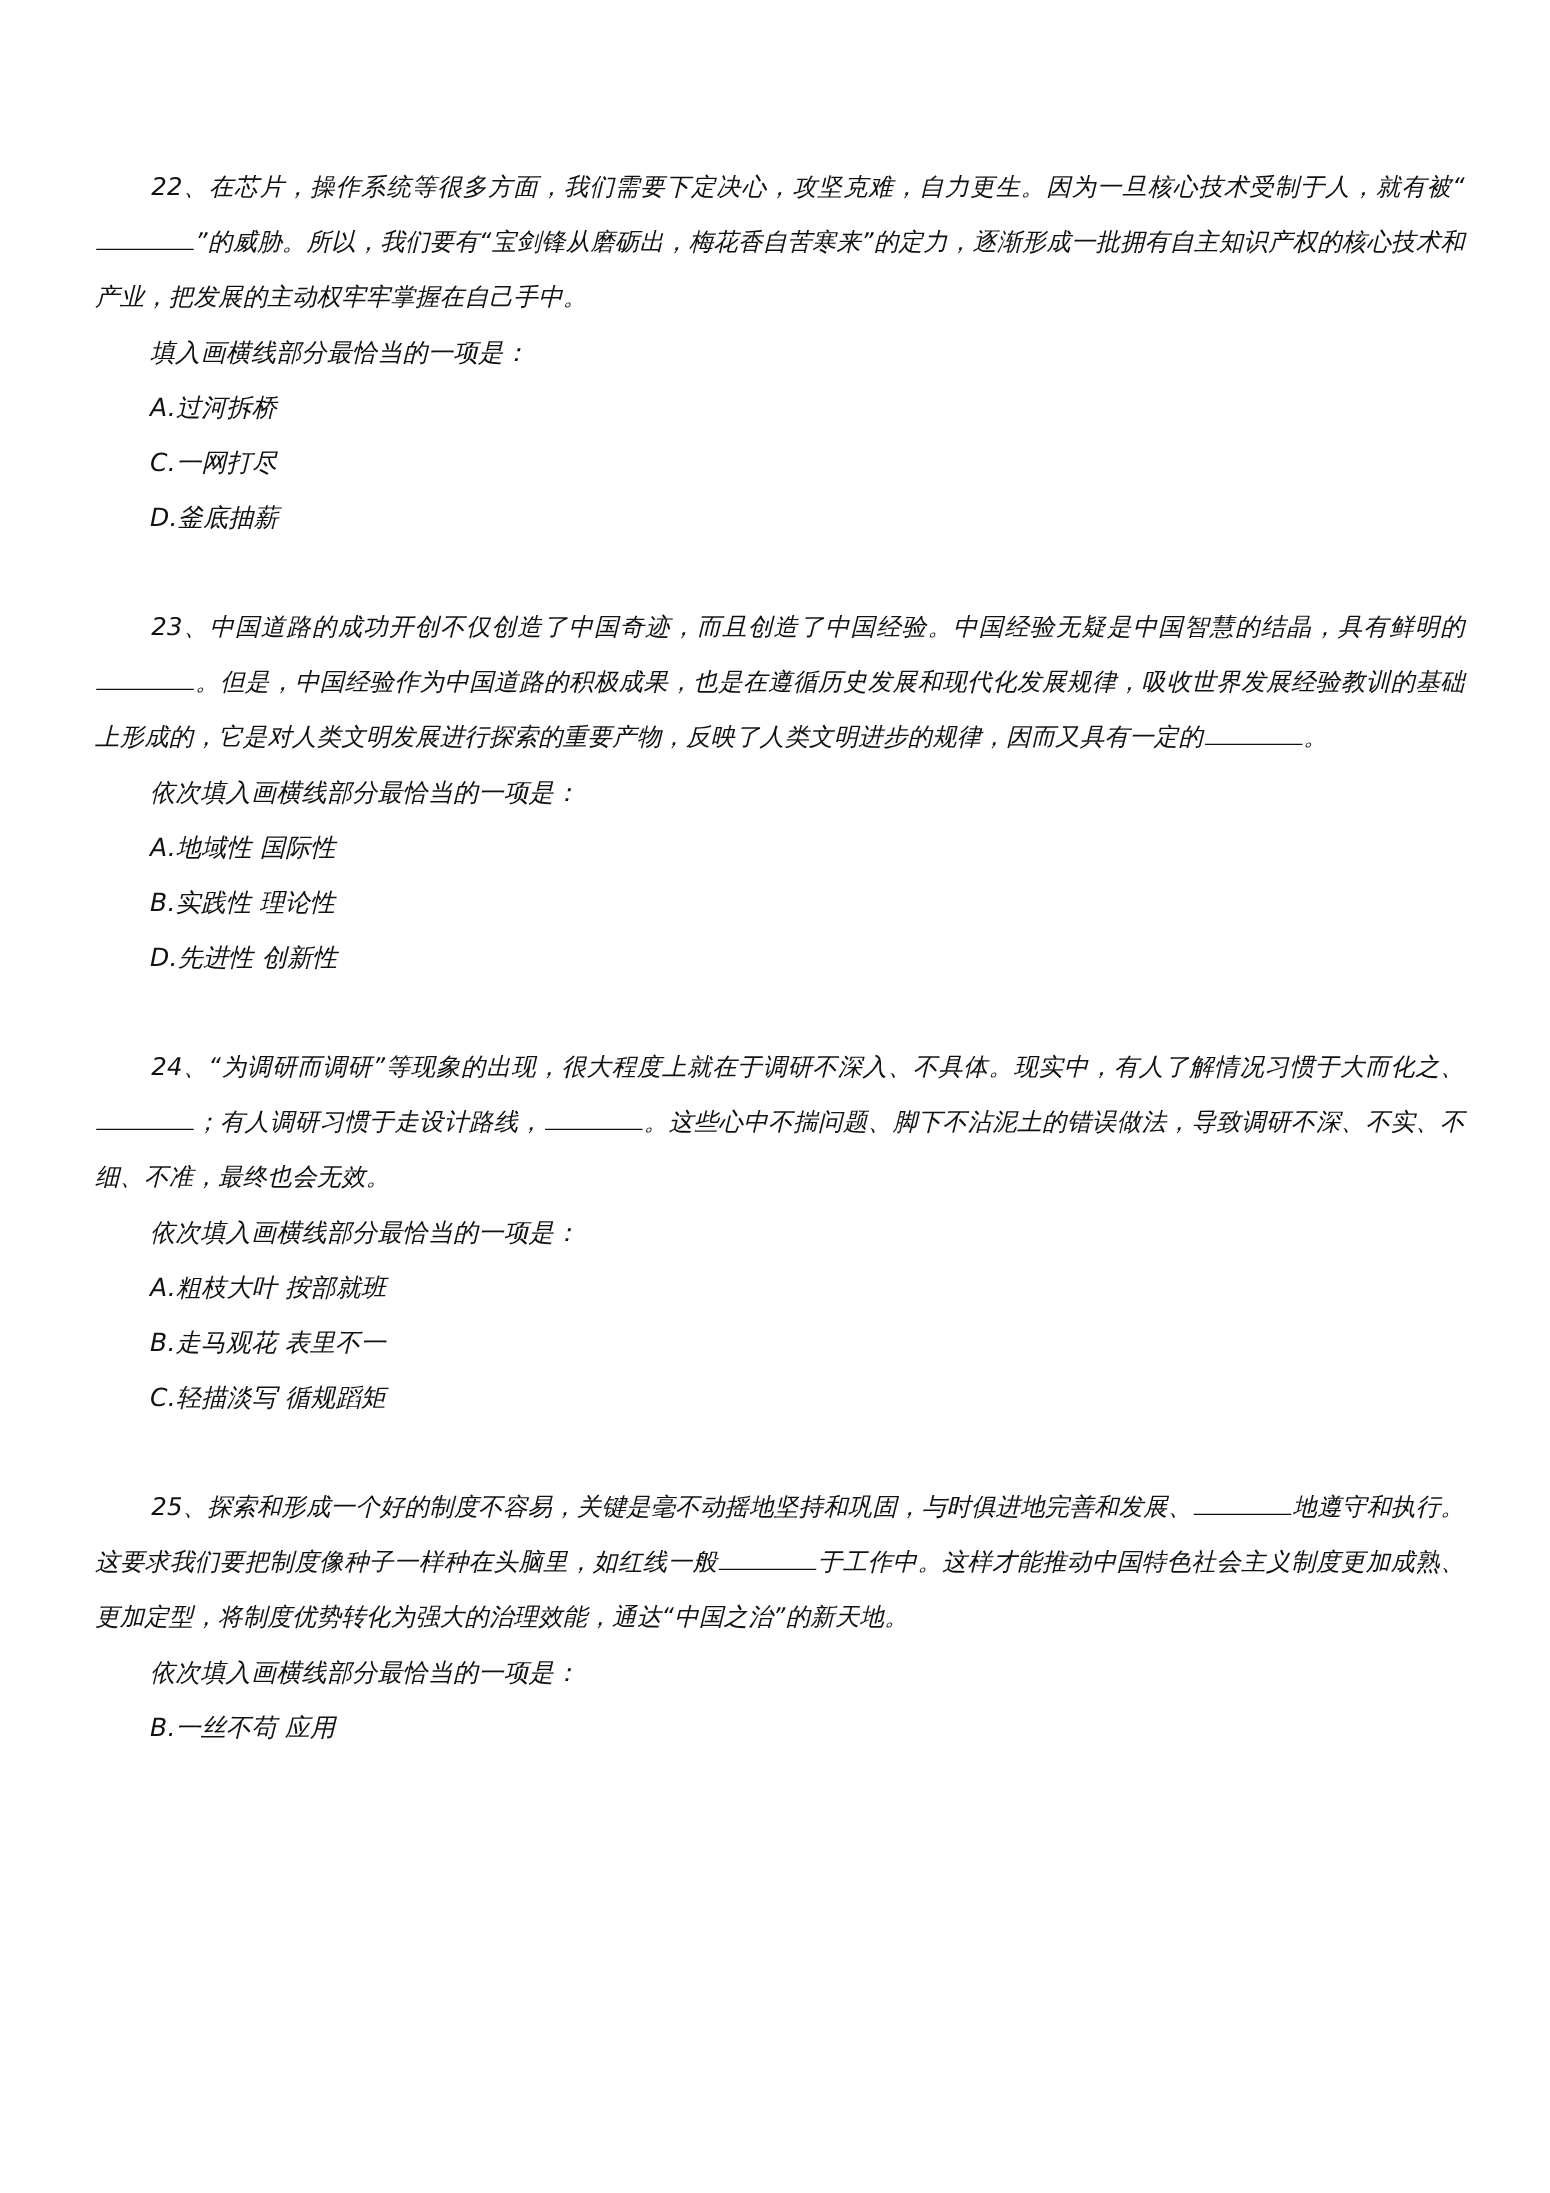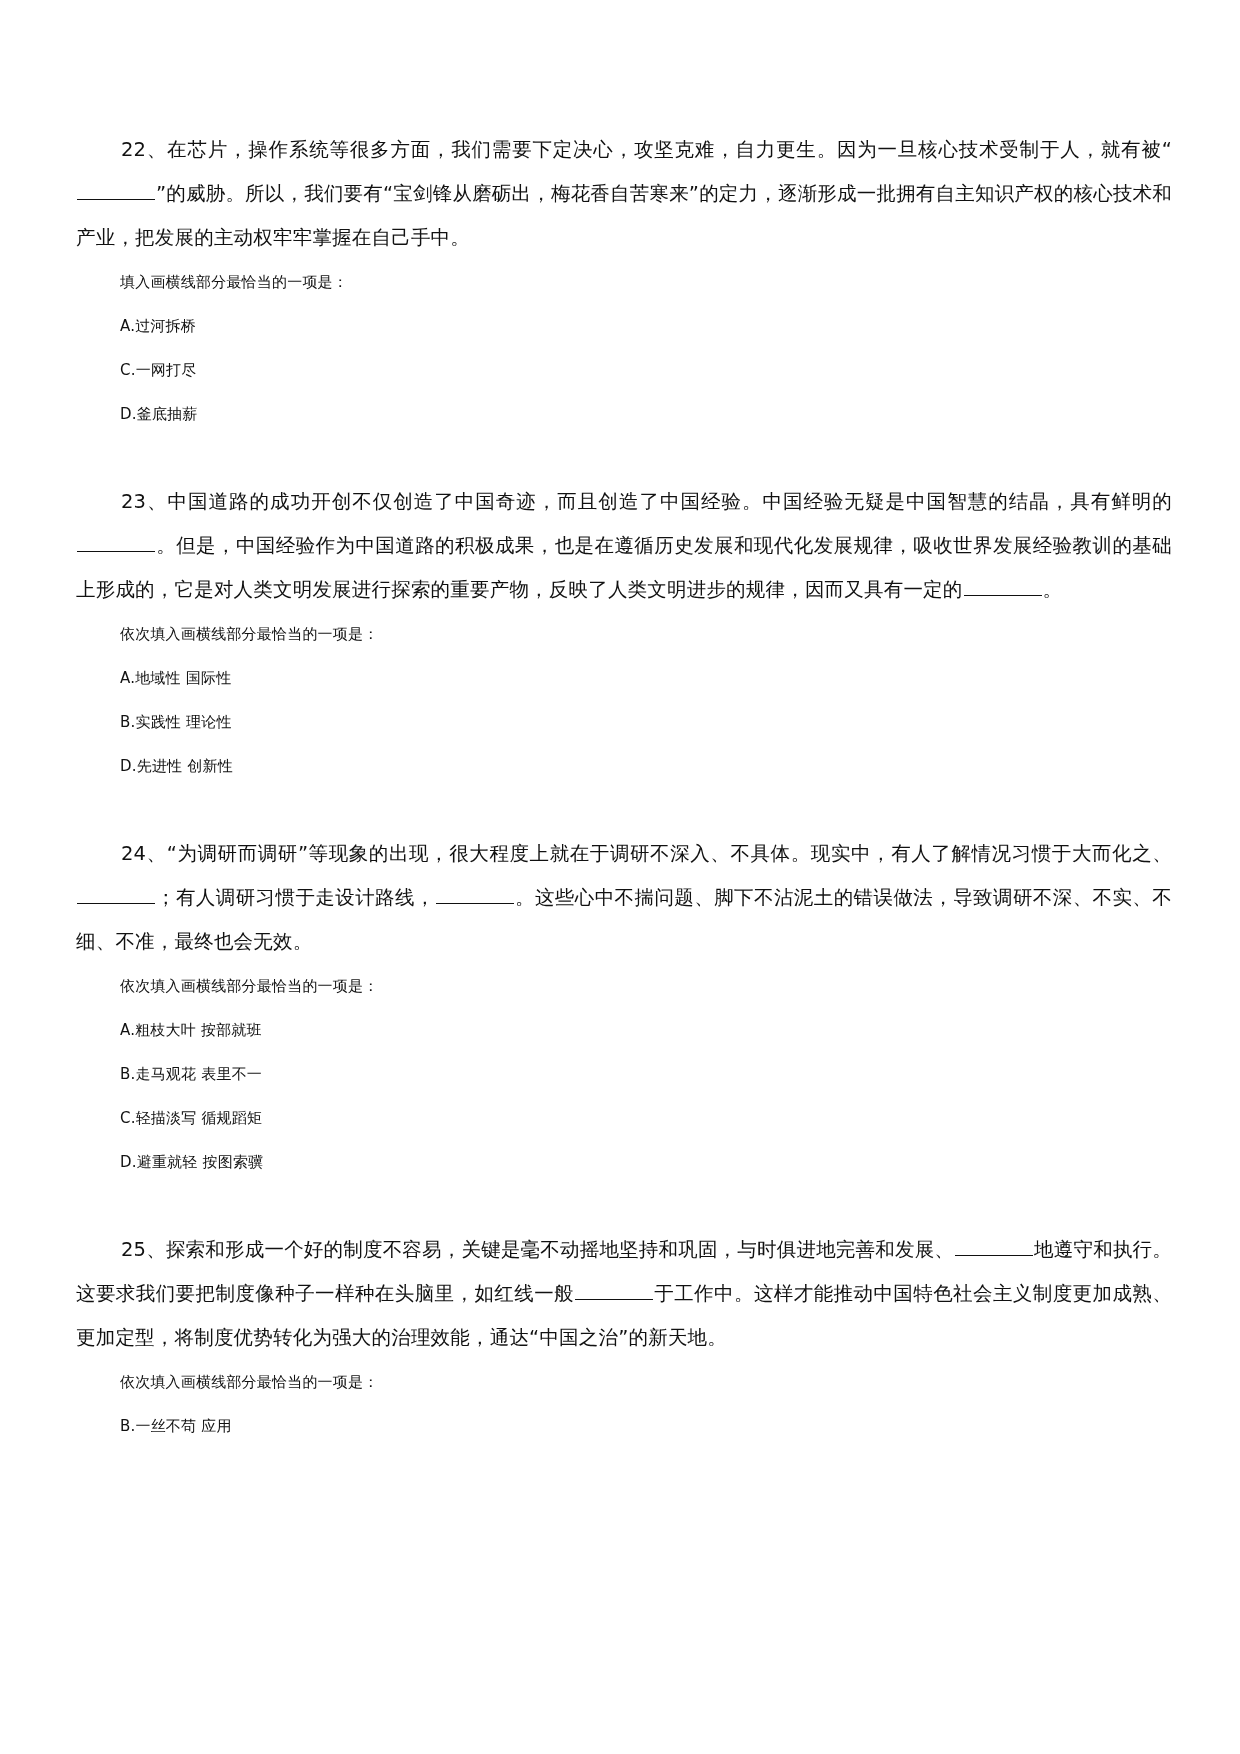--- a/index.html
+++ b/index.html
@@ -25,27 +25,29 @@
       margin: 0 0 44px 0;
     }
     .para {
       font-size: 19.5px;
       line-height: 44px;
       margin: 0;
       text-indent: 45px;
       text-align: justify;
       letter-spacing: 0.2px;
       word-break: break-all;
+      font-style: italic;
     }
     .prompt, .option {
-      font-size: 15px;
+      font-size: 20px;
       line-height: 44px;
       margin: 0;
       padding-left: 44px;
       letter-spacing: 0.2px;
+      font-style: italic;
     }
     .blank {
       display: inline-block;
       width: 78px;
       height: 20px;
       border-bottom: 1.4px solid #111;
       vertical-align: baseline;
       margin: 0 1px;
     }
   </style>
@@ -69,21 +71,20 @@
     <p class="option">B.实践性 理论性</p>
     <p class="option">D.先进性 创新性</p>
   </div>
 
   <div class="question">
     <p class="para"><span>24、“为调研而调研”等现象的出现，很大程度上就在于调研不深入、不具体。现实中，有人了解情况习惯于大而化之、</span><span class="blank"></span><span>；有人调研习惯于走设计路线，</span><span class="blank"></span><span>。这些心中不揣问题、脚下不沾泥土的错误做法，导致调研不深、不实、不细、不准，最终也会无效。</span></p>
     <p class="prompt">依次填入画横线部分最恰当的一项是：</p>
     <p class="option">A.粗枝大叶 按部就班</p>
     <p class="option">B.走马观花 表里不一</p>
     <p class="option">C.轻描淡写 循规蹈矩</p>
-    <p class="option">D.避重就轻 按图索骥</p>
   </div>
 
   <div class="question">
     <p class="para"><span>25、探索和形成一个好的制度不容易，关键是毫不动摇地坚持和巩固，与时俱进地完善和发展、</span><span class="blank"></span><span>地遵守和执行。这要求我们要把制度像种子一样种在头脑里，如红线一般</span><span class="blank"></span><span>于工作中。这样才能推动中国特色社会主义制度更加成熟、更加定型，将制度优势转化为强大的治理效能，通达“中国之治”的新天地。</span></p>
     <p class="prompt">依次填入画横线部分最恰当的一项是：</p>
     <p class="option">B.一丝不苟 应用</p>
   </div>
 
 </div>
 

